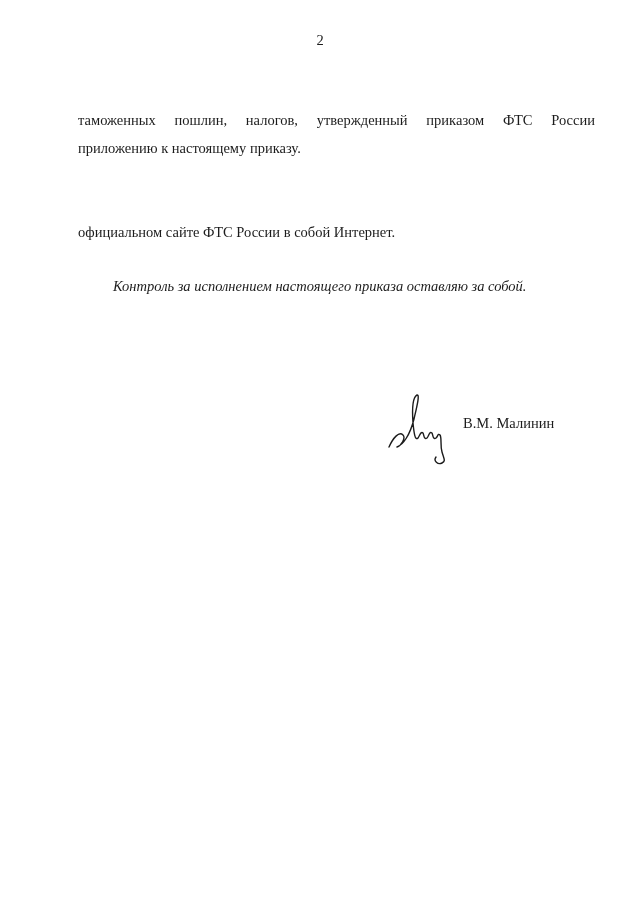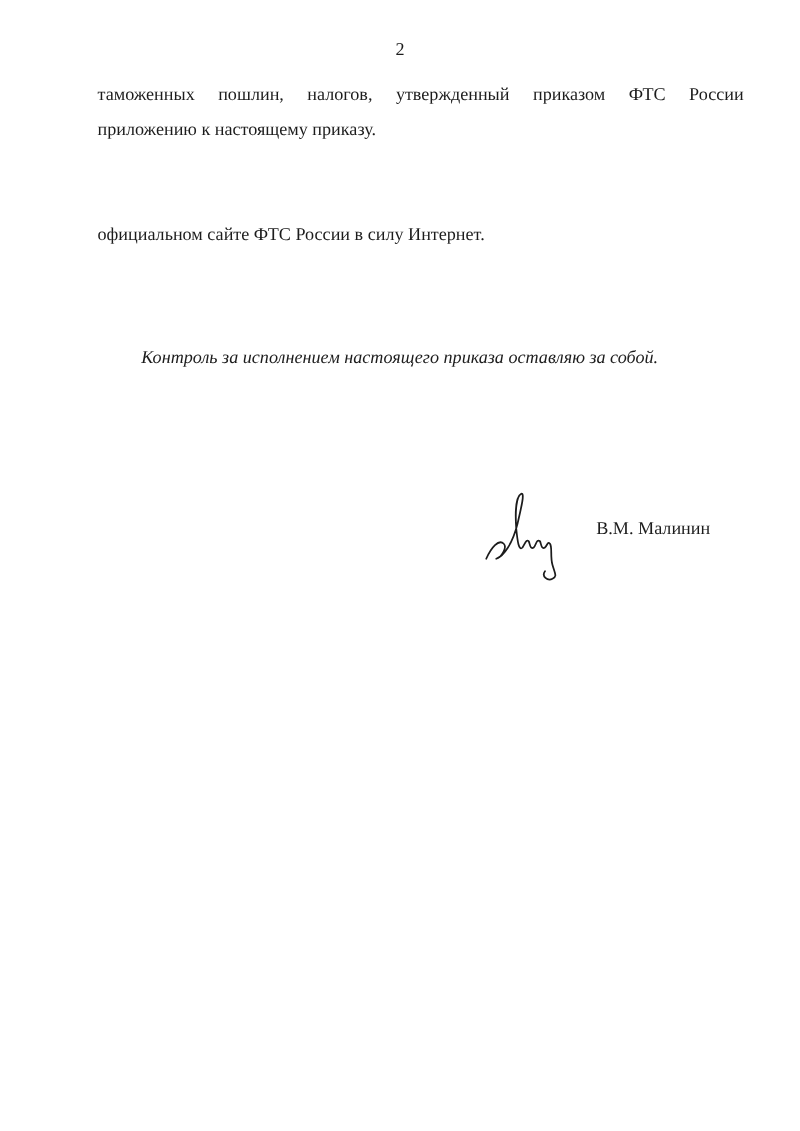--- a/index.html
+++ b/index.html
@@ -23,20 +23,21 @@
     width: 640px;
     text-align: center;
     font-size: 14.5px;
     line-height: 16px;
   }
   .para {
     position: absolute;
     left: 78px;
     width: 517px;
     font-size: 14.5px;
+    margin-top: 44px;
   }
   .para .line {
     line-height: 28px;
     white-space: normal;
   }
   .jline {
     text-align: justify;
     text-align-last: justify;
   }
   .lline {
@@ -59,21 +60,21 @@
   .effective-line { top: 319px; }
   .sig-left {
     position: absolute;
     left: 78px;
     top: 395px;
     font-size: 14.5px;
     line-height: 22.5px;
   }
   .sig-name {
     position: absolute;
-    left: 477px;
+    left: 463px;
     top: 414px;
     font-size: 14.5px;
     line-height: 18px;
     white-space: nowrap;
   }
   .sig-scribble {
     position: absolute;
     left: 386px;
     top: 391px;
     width: 76px;
@@ -86,21 +87,21 @@
 <div class="page">
 
   <div class="page-number">2</div>
 
   <div class="para p1">
     <div class="line jline">таможенных пошлин, налогов, утвержденный приказом ФТС России</div>
     <div class="line lline">приложению к настоящему приказу.</div>
   </div>
 
   <div class="para p2">
-    <div class="line lline">официальном сайте ФТС России в силу Интернет.</div>
+    <div class="line lline">официальном сайте ФТС России в собой Интернет.</div>
   </div>
 
   <div class="single-line control-line">Контроль за исполнением настоящего приказа оставляю за собой.</div>
 
 
 
   <svg class="sig-scribble" viewBox="0 0 76 77" xmlns="http://www.w3.org/2000/svg">
     <path d="M3 56
              C7 47, 13 40, 17 44
              C20 47, 15 55, 11 56

